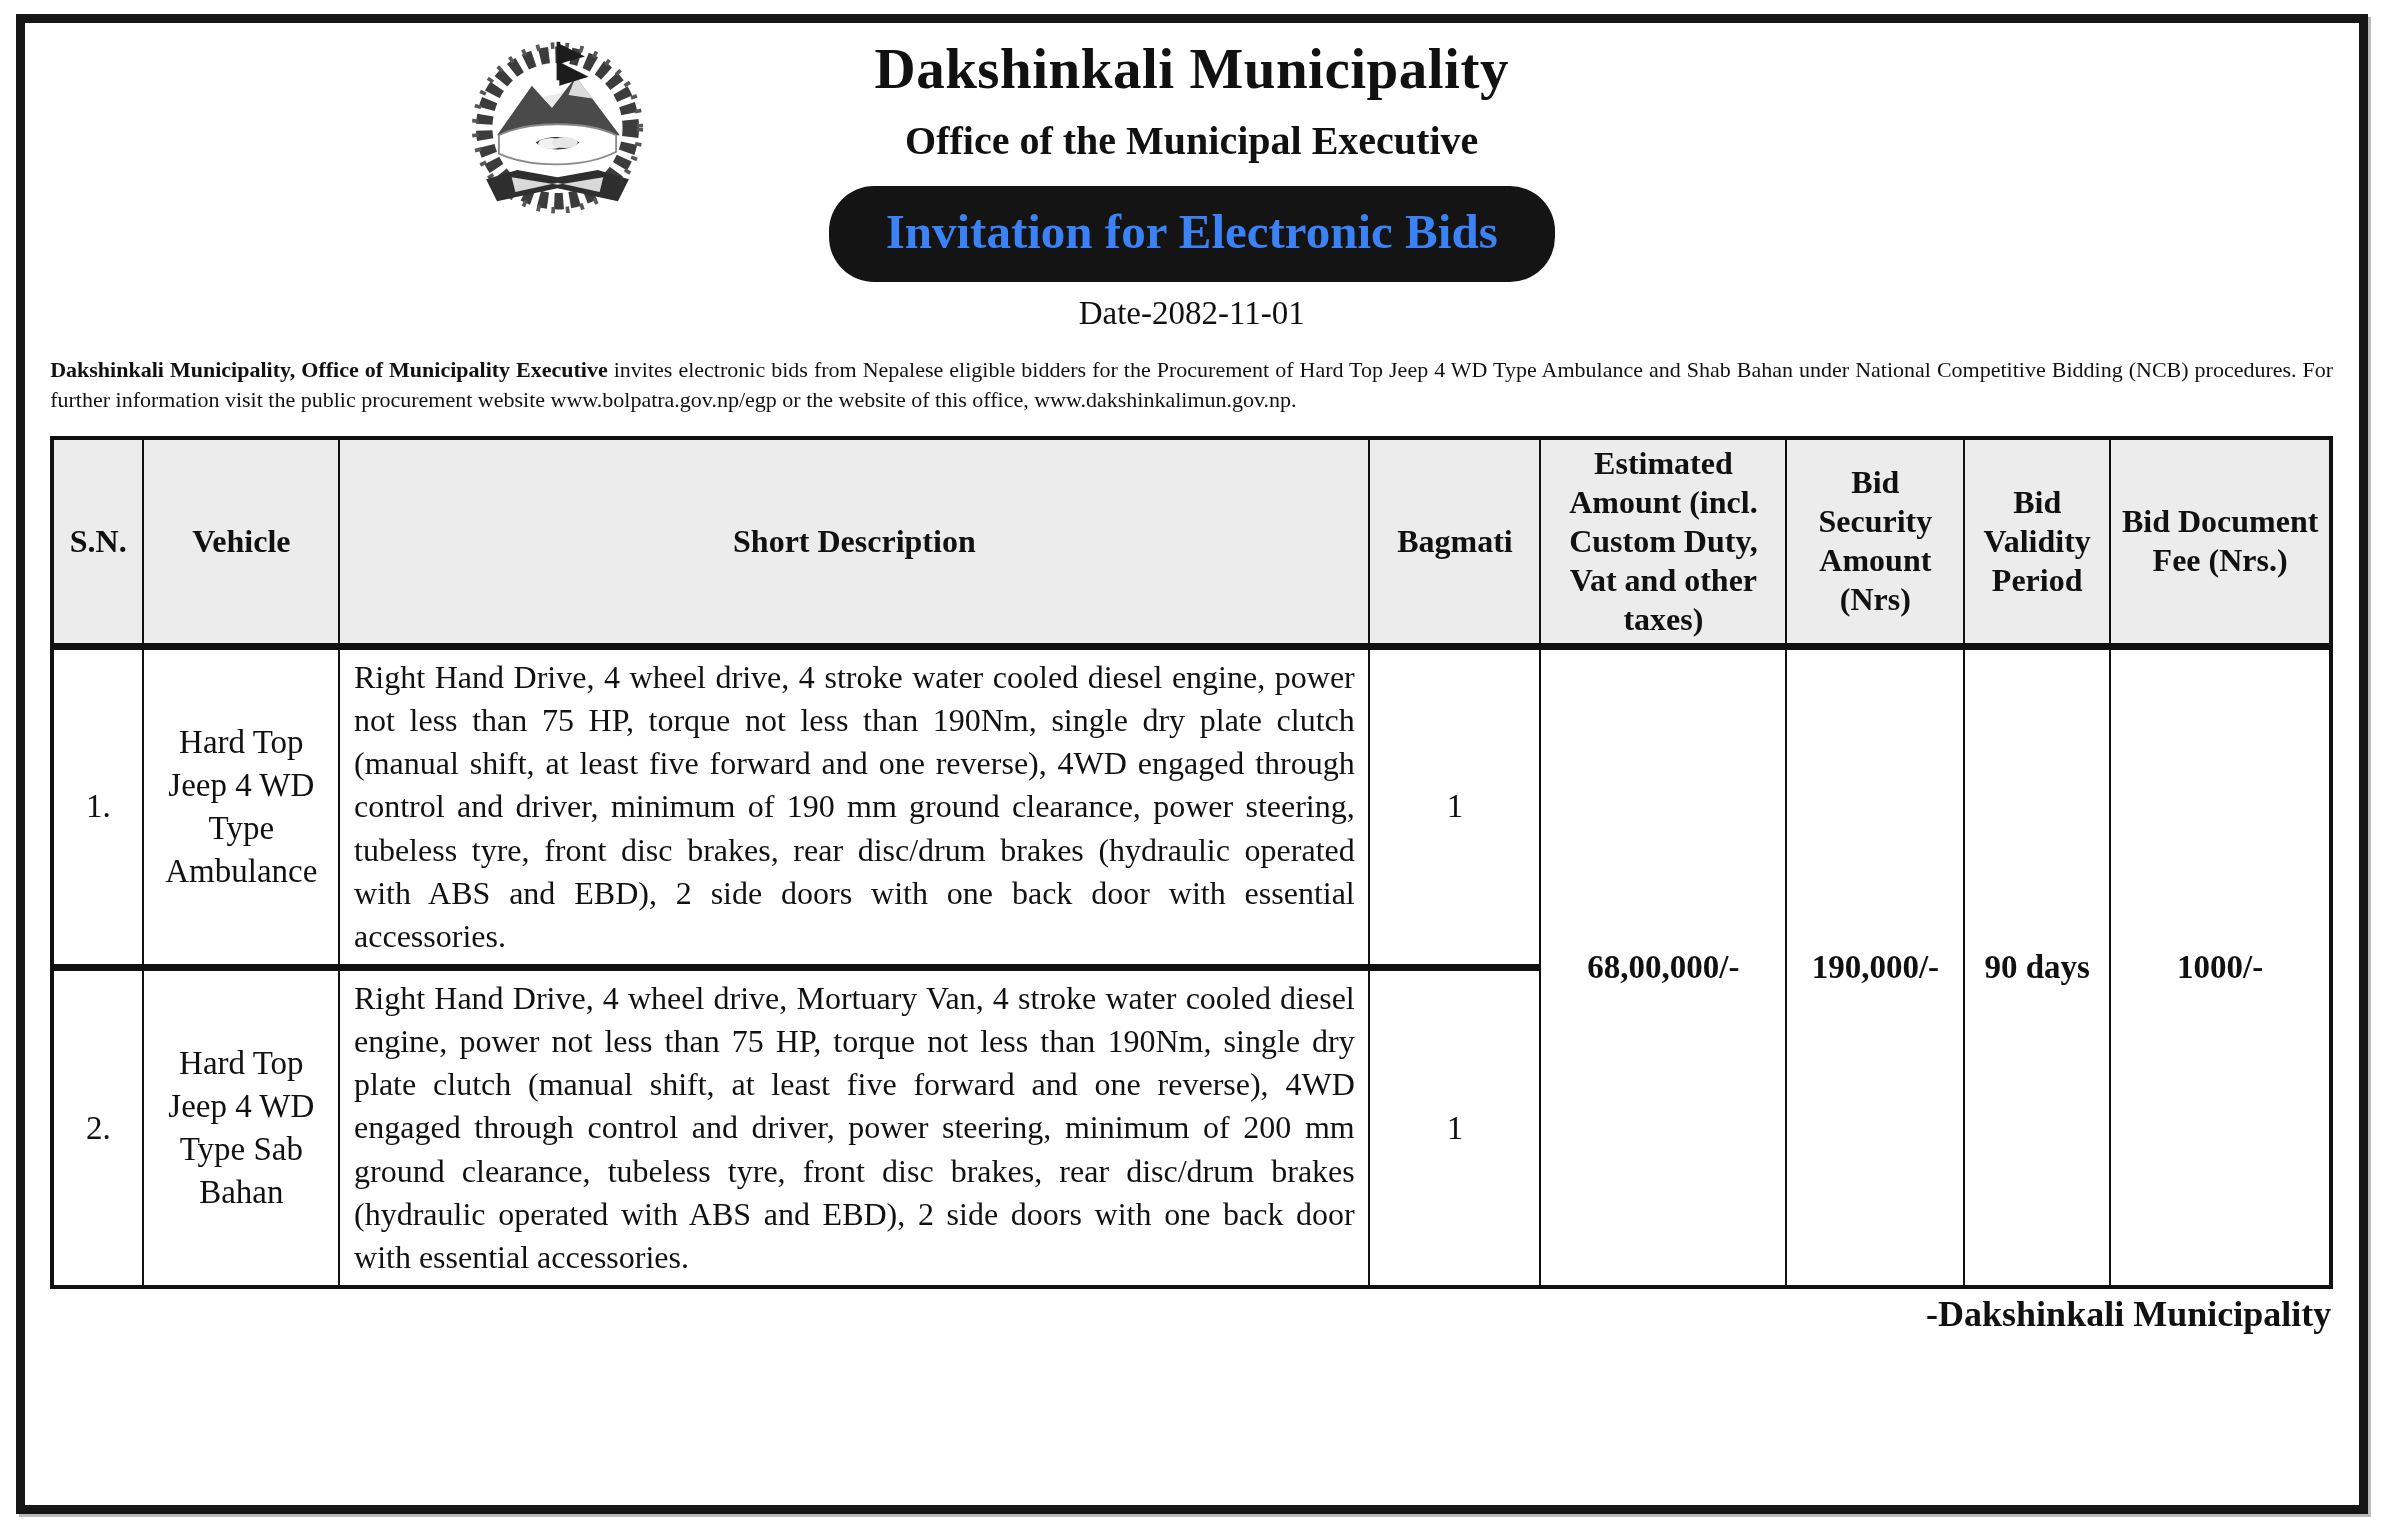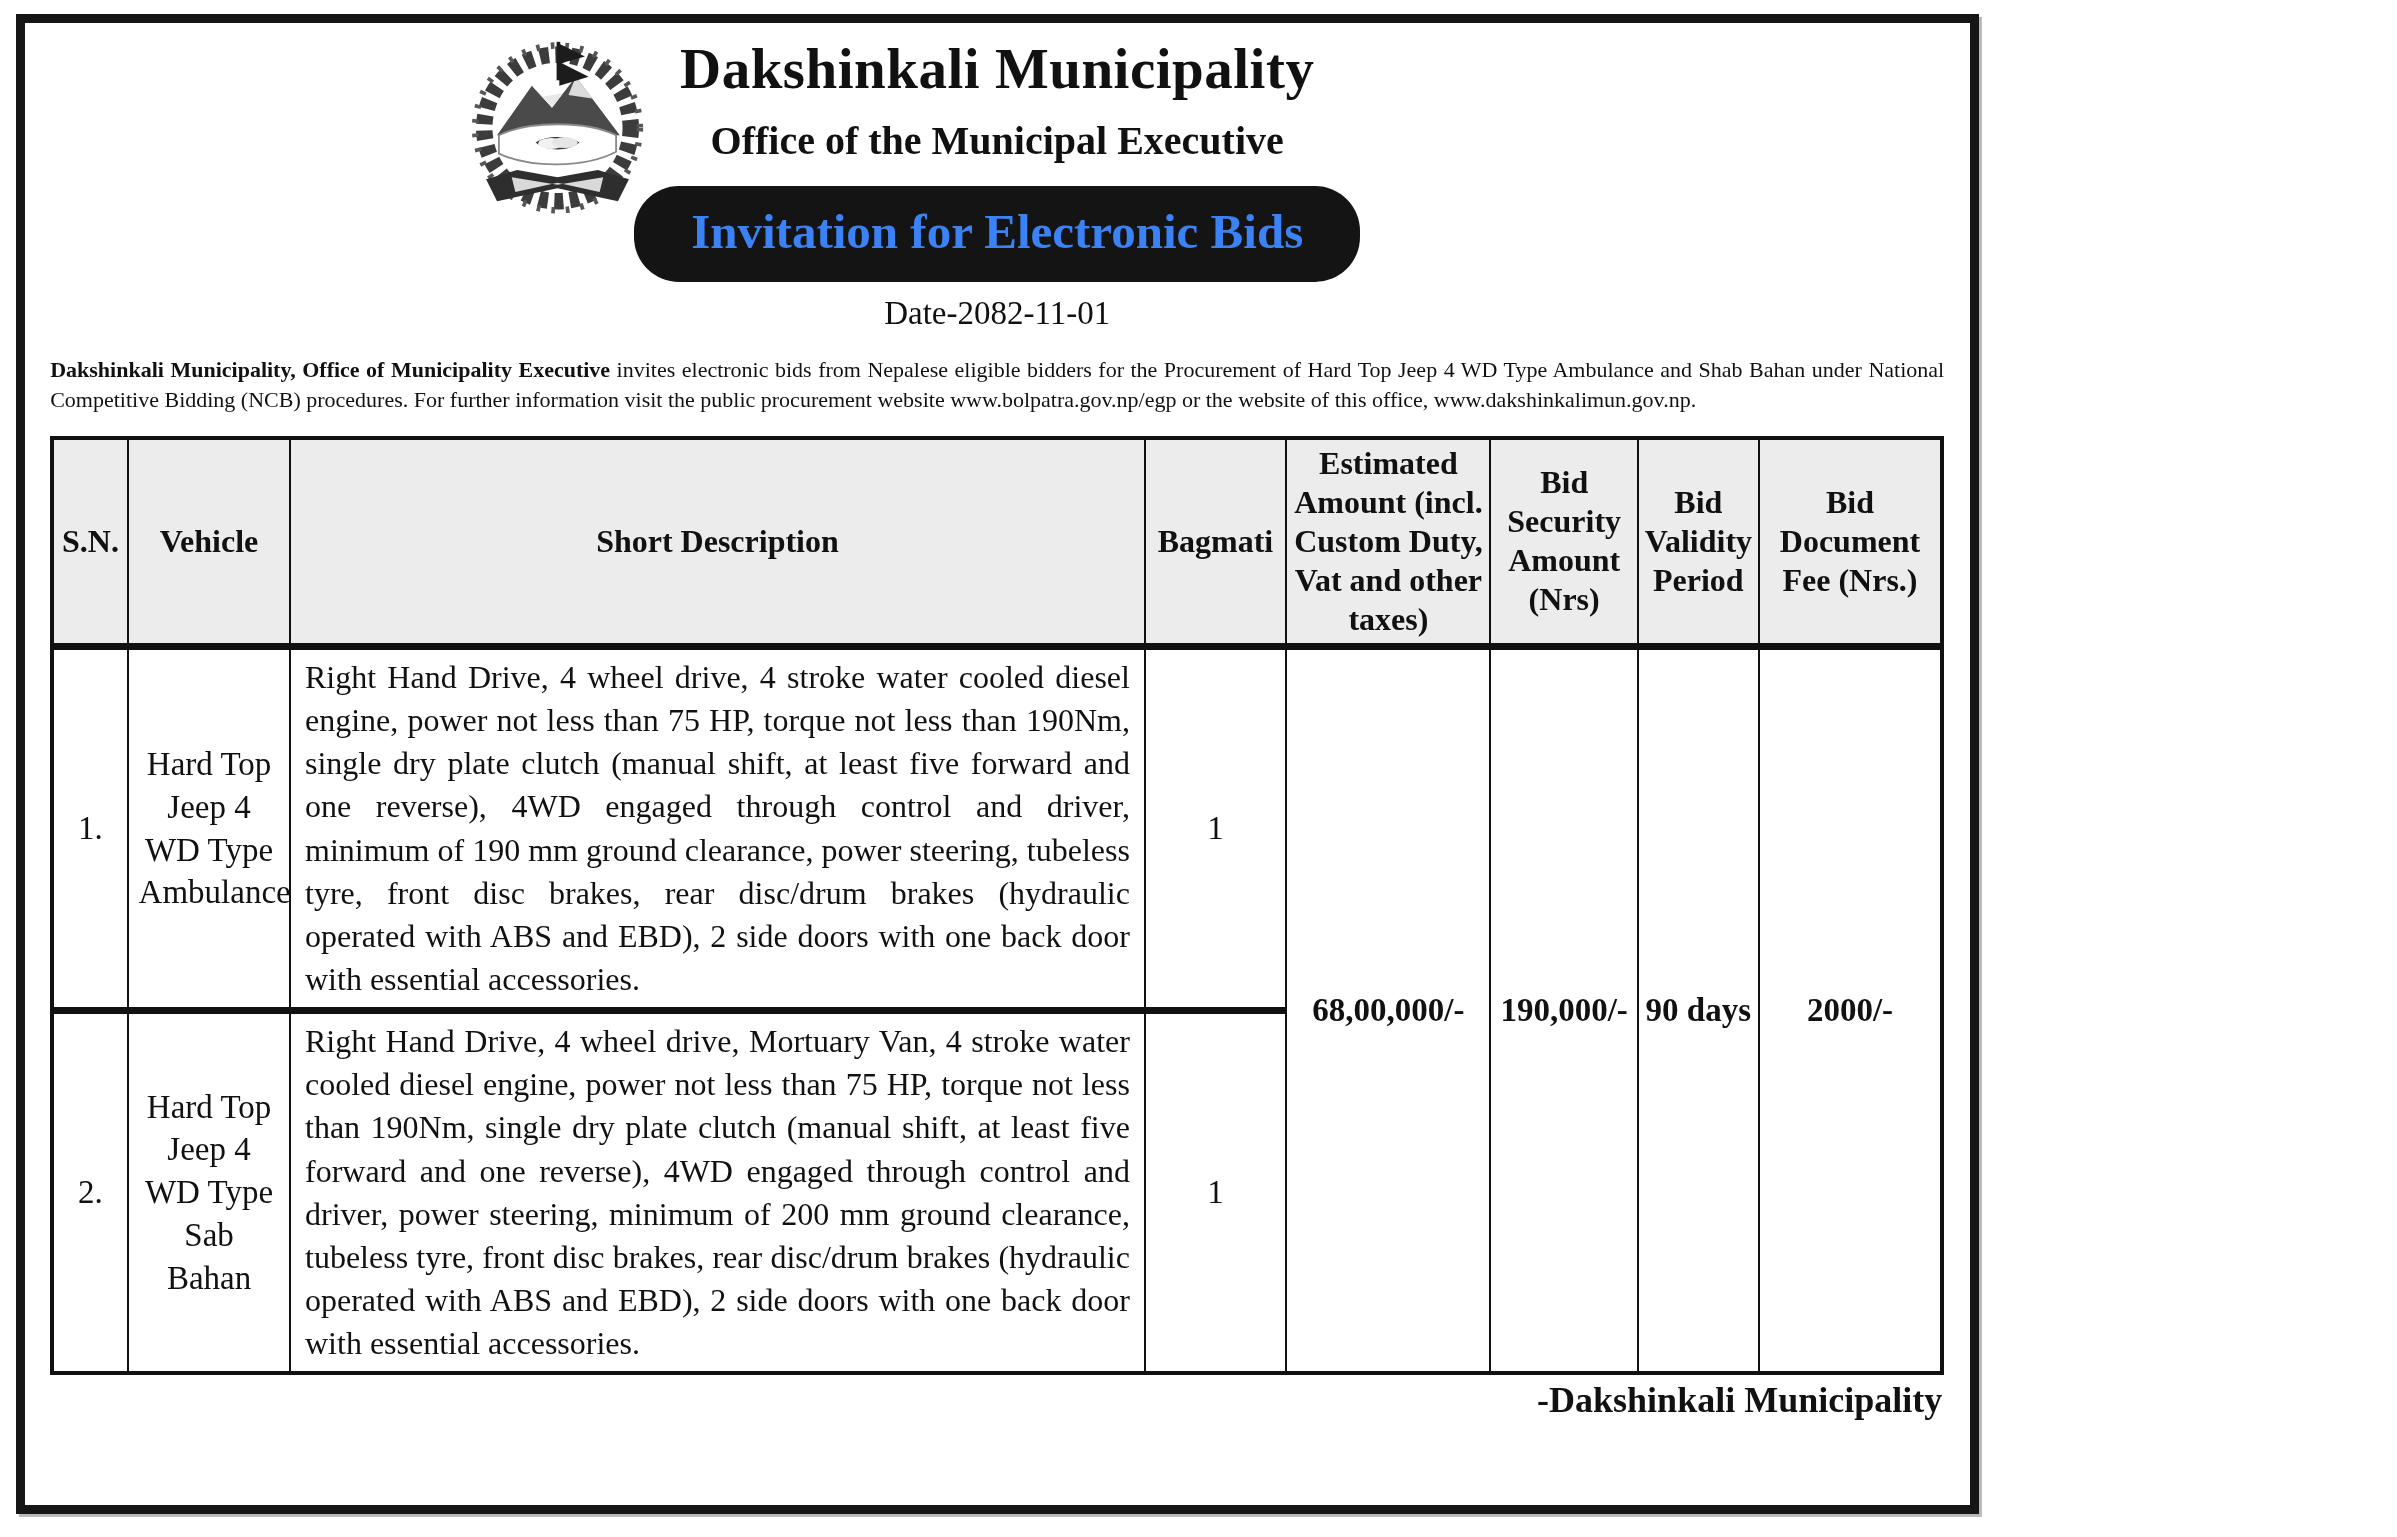--- a/index.html
+++ b/index.html
@@ -2,21 +2,21 @@
 <html><head>
 <meta charset="utf-8">
 <style>
   html,body{margin:0;padding:0;background:#ffffff;}
   body{
     width:2397px;height:1538px;position:relative;
     font-family:"Liberation Serif", serif;color:#111;
     -webkit-font-smoothing:antialiased;
   }
   .sheet{
-    position:absolute;left:15.7px;top:13.7px;width:1963px;height:1500px;
+    position:absolute;left:15.7px;top:13.7px;width:2352px;height:1500px;
     border:9.8px solid #161616;box-sizing:border-box;
     box-shadow:2.9px 2.9px 0 #b9b9b9;
     padding:5.9px 25.5px 3.9px 25.5px;background:#fff;
   }
   
   .masthead{position:relative;text-align:center;}
   .logo{position:absolute;left:394px;top:11.8px;width:227px;height:174px;}
   .t-muni{font-size:57px;font-weight:bold;letter-spacing:0.5px;padding-top:7.8px;}
   .t-office{font-size:40px;font-weight:bold;margin-top:15.7px;}
   .t-addr{font-size:44px;font-weight:bold;margin-top:13.7px;}
@@ -123,21 +123,21 @@
     </thead>
     <tbody>
       <tr class="row-1">
         <td class="c">1.</td>
         <td class="vehicle">Hard Top Jeep 4 WD Type Ambulance</td>
         <td class="desc">Right Hand Drive, 4 wheel drive, 4 stroke water cooled diesel engine, power not less than 75 HP, torque not less than 190Nm, single dry plate clutch (manual shift, at least five forward and one reverse), 4WD engaged through control and driver, minimum of 190 mm ground clearance, power steering, tubeless tyre, front disc brakes, rear disc/drum brakes (hydraulic operated with ABS and EBD), 2 side doors with one back door with essential accessories.</td>
         <td class="c">1</td>
         <td class="amt" rowspan="2">68,00,000/-</td>
         <td class="amt" rowspan="2">190,000/-</td>
         <td class="amt" rowspan="2">90 days</td>
-        <td class="amt" rowspan="2">2000/-</td>
+        <td class="amt" rowspan="2">1000/-</td>
       </tr>
       <tr class="row-2">
         <td class="c">2.</td>
         <td class="vehicle">Hard Top Jeep 4 WD Type Sab Bahan</td>
         <td class="desc">Right Hand Drive, 4 wheel drive, Mortuary Van, 4 stroke water cooled diesel engine, power not less than 75 HP, torque not less than 190Nm, single dry plate clutch (manual shift, at least five forward and one reverse), 4WD engaged through control and driver, power steering, minimum of 200 mm ground clearance, tubeless tyre, front disc brakes, rear disc/drum brakes (hydraulic operated with ABS and EBD), 2 side doors with one back door with essential accessories.</td>
         <td class="c">1</td>
       </tr>
     </tbody>
   </table>
 

